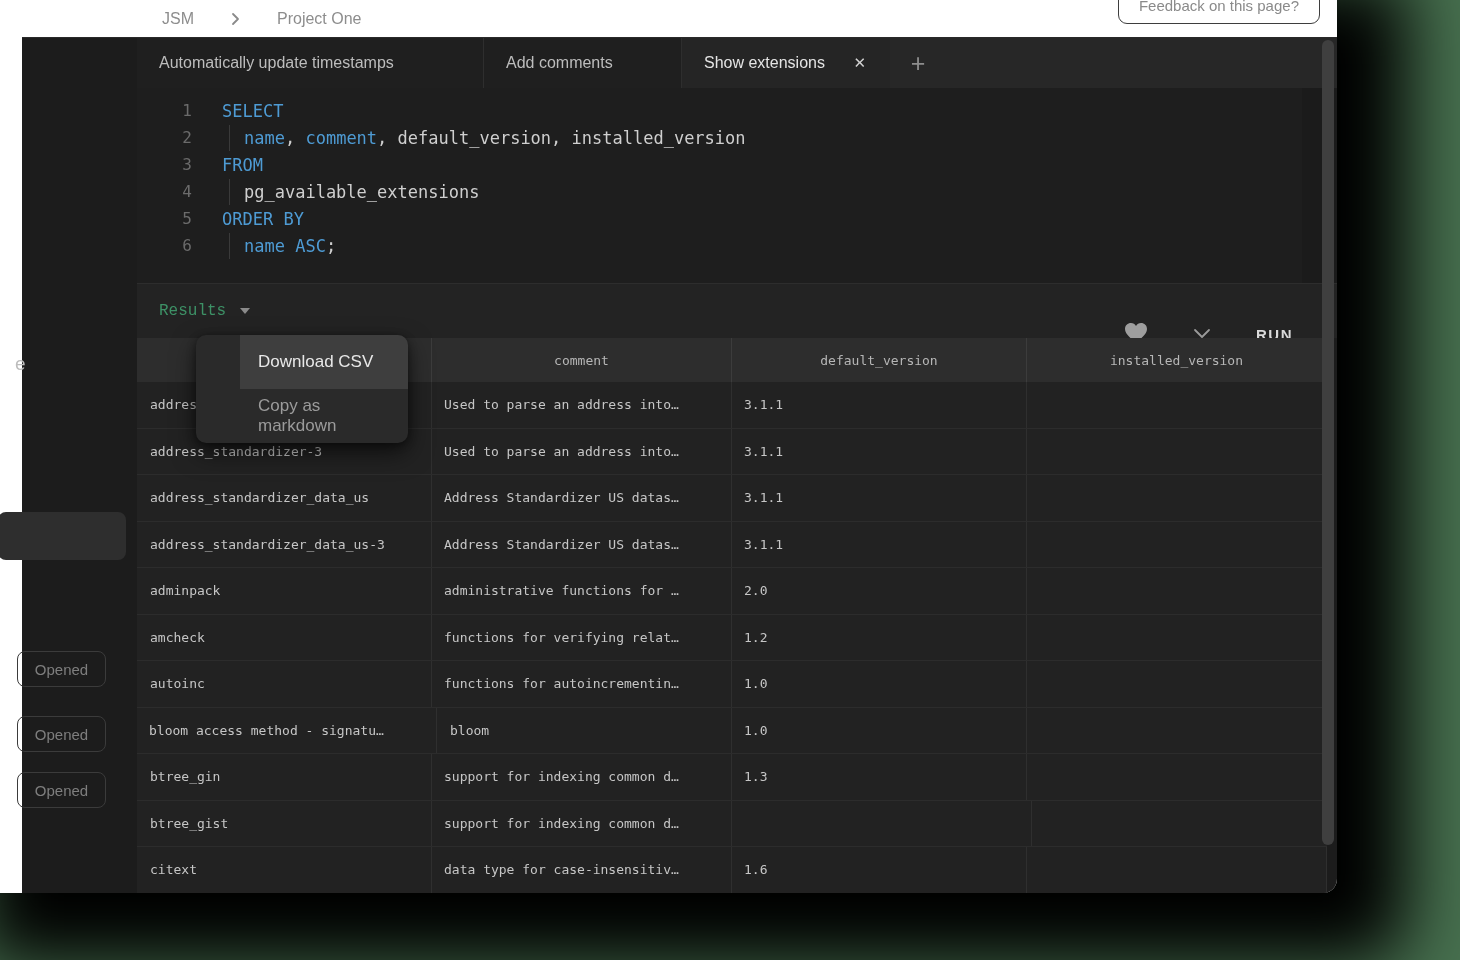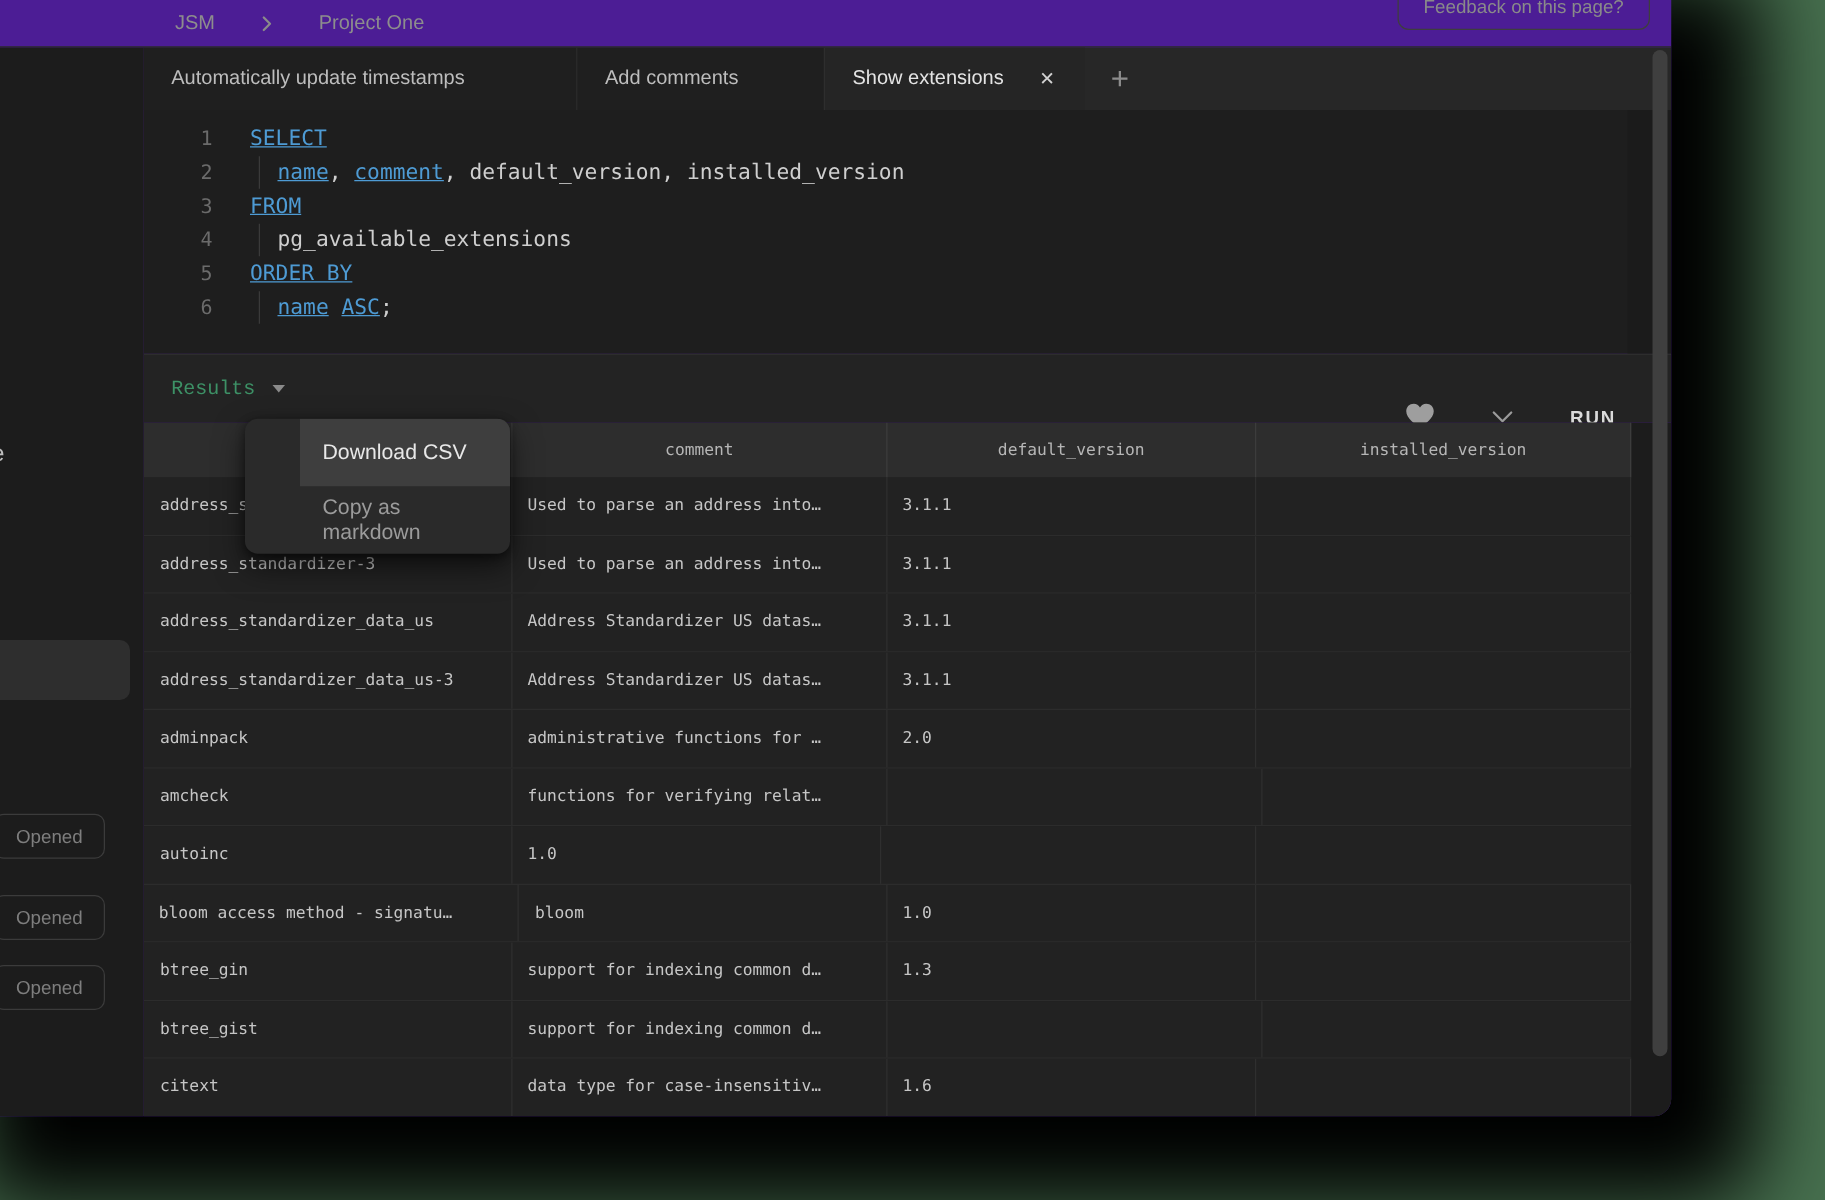--- a/index.html
+++ b/index.html
@@ -1,21 +1,21 @@
 <!DOCTYPE html>
 <html><head>
 <meta charset="utf-8">
 <style>
   * { margin:0; padding:0; box-sizing:border-box; }
   html,body { width:1460px; height:960px; overflow:hidden; }
   body { background:#47704f; position:relative; font-family:"Liberation Sans", sans-serif; }
 
-  .window { position:absolute; left:0; top:0; width:1337px; height:893px; background:#4c1d95;
+  .window { position:absolute; left:0; top:0; width:1337px; height:893px; background:#ffffff;
             border-radius:0 0 14px 0; overflow:hidden;
-            box-shadow:25px 25px 70px 45px #000; }
+            box-shadow:25px 25px 70px 45px #000;padding-left:22px; }
 
   
   .app-header { height:38px; border-bottom:1px solid #2a2a2a; display:flex; align-items:center; position:relative; }
   .breadcrumb { margin-left:140px; display:flex; align-items:center; gap:36px; font-size:16px; color:#8d8d8d; }
   .crumb { cursor:default; }
   .crumb-sep { display:flex; align-items:center; }
   .feedback-btn { position:absolute; right:17px; top:-14px; height:38px; padding:0 20px;
                   border:1px solid #3e3e3e; border-radius:9px; background:transparent;
                   color:#8a8a8a; font-size:15px; display:flex; align-items:center; }
 
@@ -44,21 +44,21 @@
               color:#8d8d8d; font-size:25px; font-weight:300; }
 
   
   .editor { height:195px; flex:none; background:#1e1e1e; border-right:35px solid #1b1b1b;
             padding-top:9px; font-family:"DejaVu Sans Mono", monospace; font-size:17px; }
   .cline { height:27px; display:flex; align-items:center; }
   .lnum { width:55px; flex:none; text-align:right; color:#6b6b6b; font-size:16px; }
   .lcode { margin-left:30px; position:relative; white-space:pre; color:#cfcfcf; }
   .lcode.indented { padding-left:22px; }
   .lcode.indented::before { content:""; position:absolute; left:7px; top:-3px; bottom:-3px; width:1px; background:#3a3a3a; }
-  .tok-keyword { color:#4e9bd4;text-decoration:underline; }
+  .tok-keyword { color:#4e9bd4; }
   .tok-plain { color:#cfcfcf; }
 
   
   .results-bar { height:55px; flex:none; background:#232323; border-top:1px solid #2d2d2d;
                  display:flex; align-items:center; }
   .results-label { margin-left:22px; display:flex; align-items:center; gap:14px;
                    color:#3d9166; font-size:16px; cursor:default;font-family:Liberation Mono, monospace; }
   .triangle-down { width:0; height:0; border-left:5px solid transparent; border-right:5px solid transparent;
                    border-top:6px solid #8a8a8a; }
   .bar-actions { margin-left:auto; margin-right:44px; display:flex; align-items:center; gap:45px;margin-top:46px; }
@@ -226,25 +226,27 @@
   <div class="trow">
     <div class="td c1">adminpack</div>
     <div class="td c2">administrative functions for …</div>
     <div class="td c3">2.0</div>
     <div class="td c4"></div>
   </div>
 
   <div class="trow">
     <div class="td c1">amcheck</div>
     <div class="td c2">functions for verifying relat…</div>
+    <div class="td c3">1.2</div>
     <div class="td c4"></div>
   </div>
 
   <div class="trow">
     <div class="td c1">autoinc</div>
+    <div class="td c2">functions for autoincrementin…</div>
     <div class="td c3">1.0</div>
     <div class="td c4"></div>
   </div>
 
   <div class="trow">
     <div class="td c2">bloom access method - signatu…</div>
     <div class="td c1">bloom</div>
     <div class="td c3">1.0</div>
     <div class="td c4"></div>
   </div>

